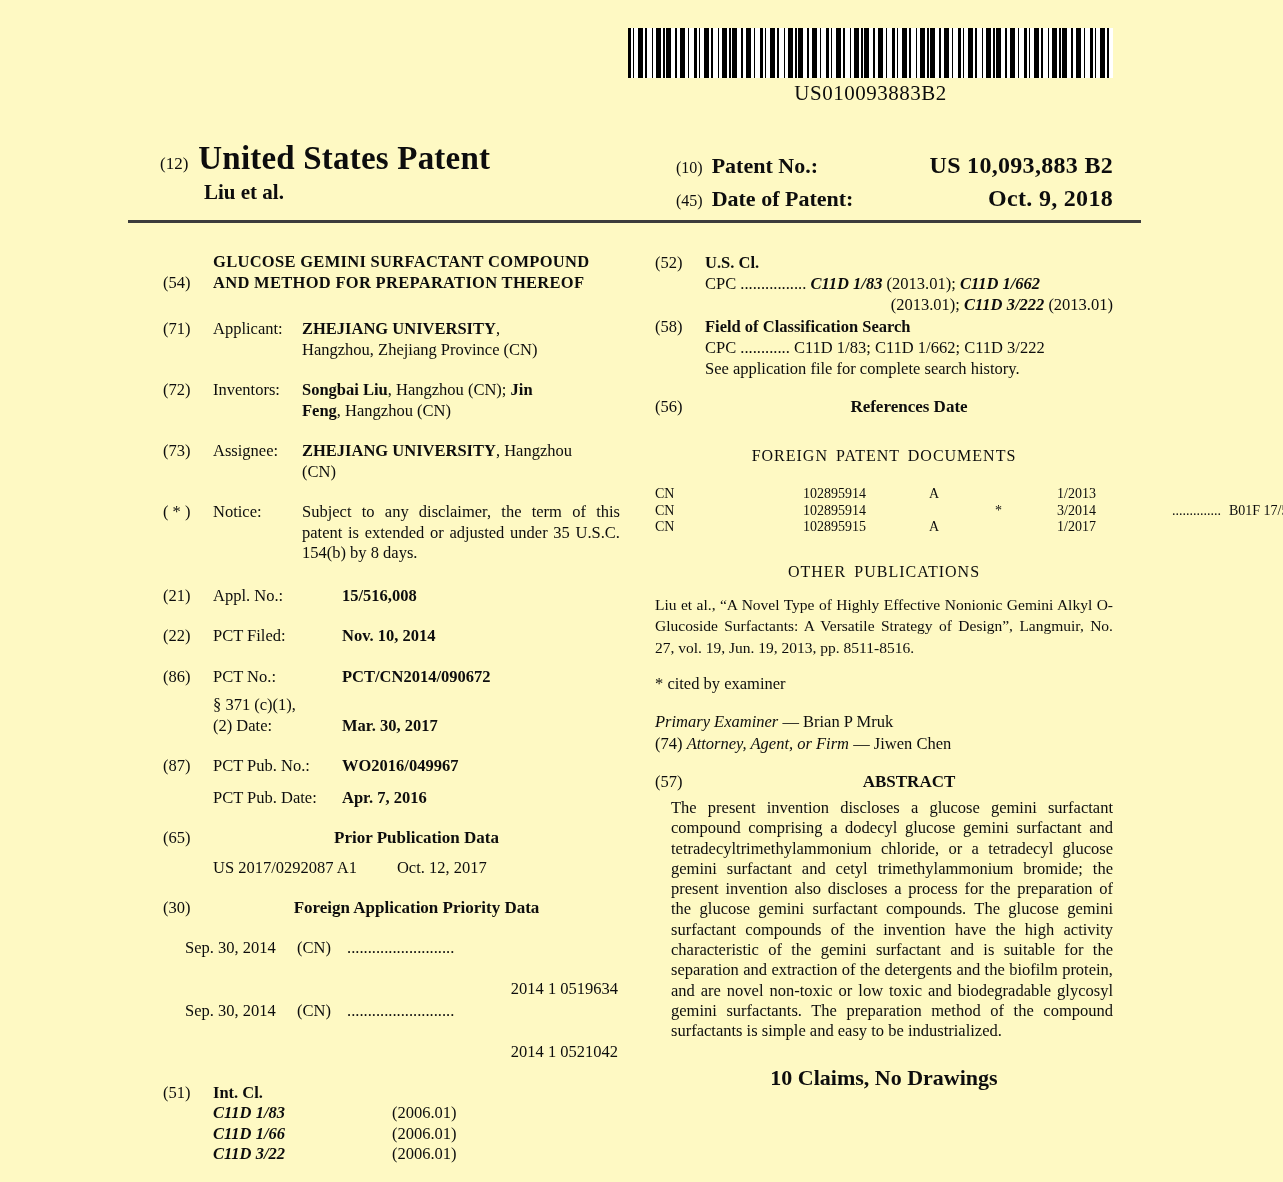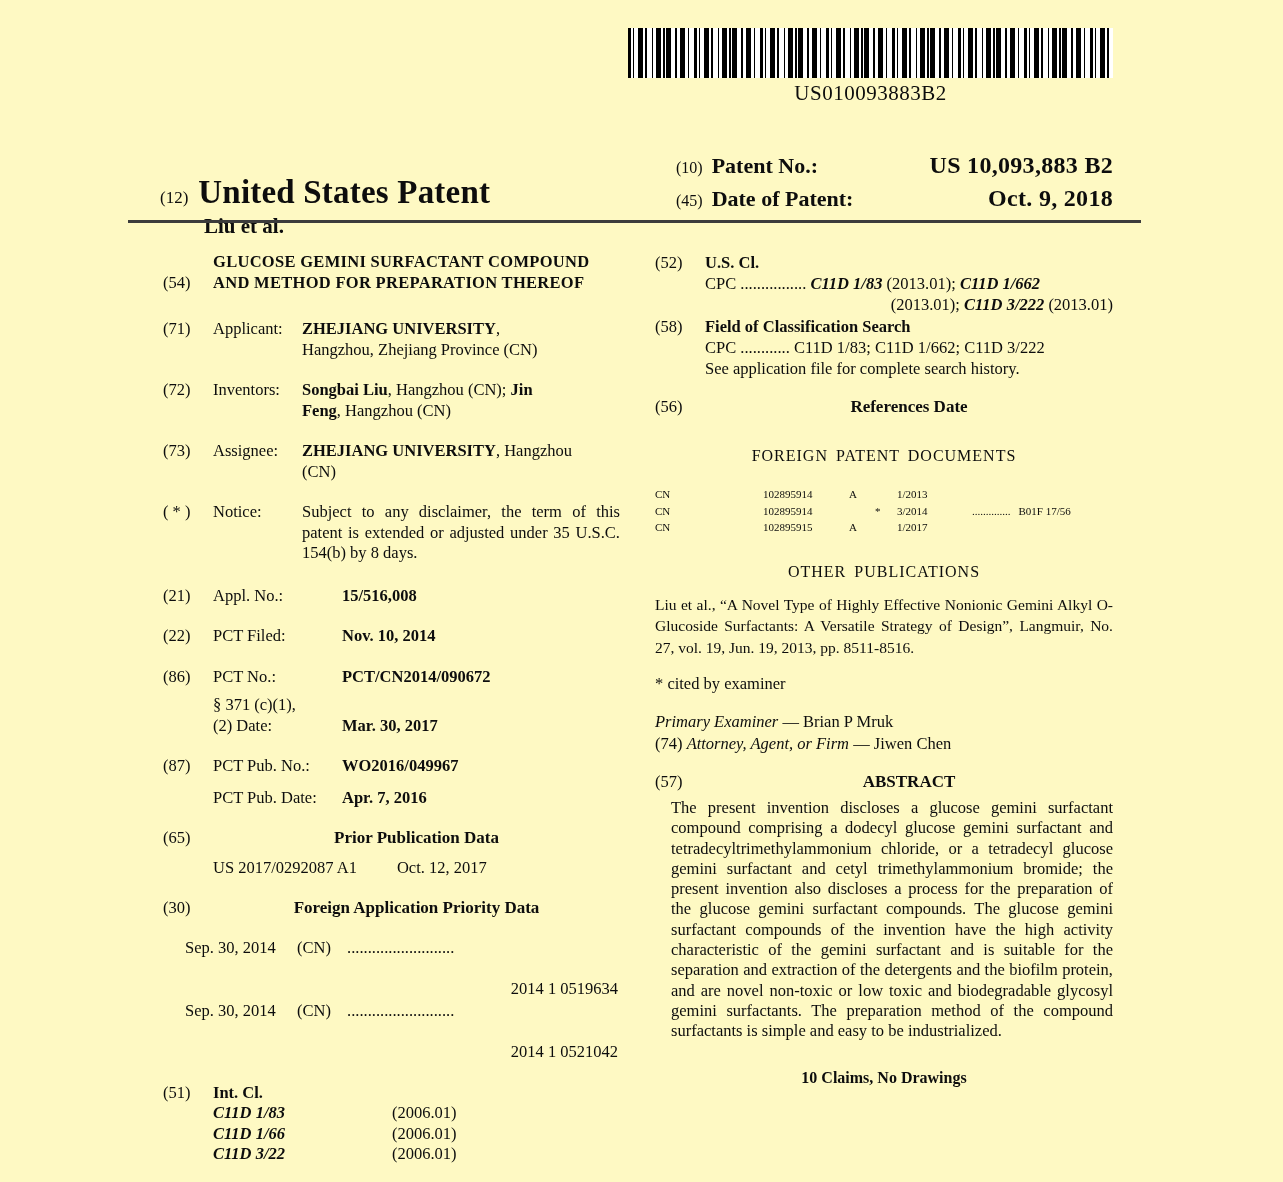--- a/index.html
+++ b/index.html
@@ -28,21 +28,21 @@
         #000 28px 33px, #fff 33px 35px,
         #000 35px 37px, #fff 37px 38px,
         #000 38px 43px, #fff 43px 47px,
         #000 47px 49px, #fff 49px 52px,
         #000 52px 57px, #fff 57px 60px,
         #000 60px 61px, #fff 61px 66px);
   }
   .barcode-text { font-size:21px; margin-top:3px; letter-spacing:0.5px; }
 
   
-  .hdr-left { position:absolute; left:160px; top:140px;margin-top:34px; }
+  .hdr-left { position:absolute; left:160px; top:140px; }
   .hdr-left .row1 { display:flex; align-items:baseline; }
   .h-num { font-size:17px; margin-right:10px; }
   .h-title { font-size:33px; font-weight:bold; letter-spacing:0.2px; }
   .h-author { font-size:21px; font-weight:bold; margin:3px 0 0 44px; }
 
   .hdr-right { position:absolute; left:676px; top:150px; width:437px; }
   .hr-row { display:flex; align-items:baseline; line-height:31px; }
   .hr-num { font-size:16px; margin-right:9px; }
   .hr-label { font-size:22px; font-weight:bold; }
   .hr-value { margin-left:auto; font-size:24px; font-weight:bold; letter-spacing:0.3px; }
@@ -87,36 +87,36 @@
   .fp-dots { overflow:hidden; white-space:nowrap; }
   .fp-num { margin-left:auto; white-space:nowrap;margin-top:41px; }
 
   .iclrow { display:flex; }
   .icl-code { width:179px; flex:none; }
 
   
   .cpc-line2 { text-align:right; }
 
   .fdrows { margin-top:20px; }
-  .fdrow { display:flex; font-size:11px; line-height:16.5px; }
+  .fdrow { display:flex; font-size:14px; line-height:16.5px;gap:40px; }
   .fd-country { width:108px; flex:none; }
   .fd-number { width:86px; flex:none; }
   .fd-kind { width:26px; flex:none; }
   .fd-star { width:22px; flex:none; }
   .fd-date { width:75px; flex:none; }
   .fd-rest { flex:1; white-space:nowrap; }
   .fd-cls { margin-left:8px; }
 
   .citation { font-size:15.5px; line-height:21.5px; text-align:justify; margin-top:12px; }
   .cited-by { margin-top:15px; }
 
   .examiner-block { margin-top:17px; line-height:22px; }
 
   .abstract-text { text-align:justify; line-height:20.3px; margin-top:6px;margin-left:16px; }
-  .claims-line { text-align:center; font-weight:bold; font-size:16px; margin-top:25px; }
+  .claims-line { text-align:center; font-weight:bold; font-size:22px; margin-top:25px; }
 
   .gap-sm { height:8px; }
   .gap-md { height:11px; }
 </style>
 </head>
 <body>
 
 <div class="page">
 
   <div class="barcode-wrap">

